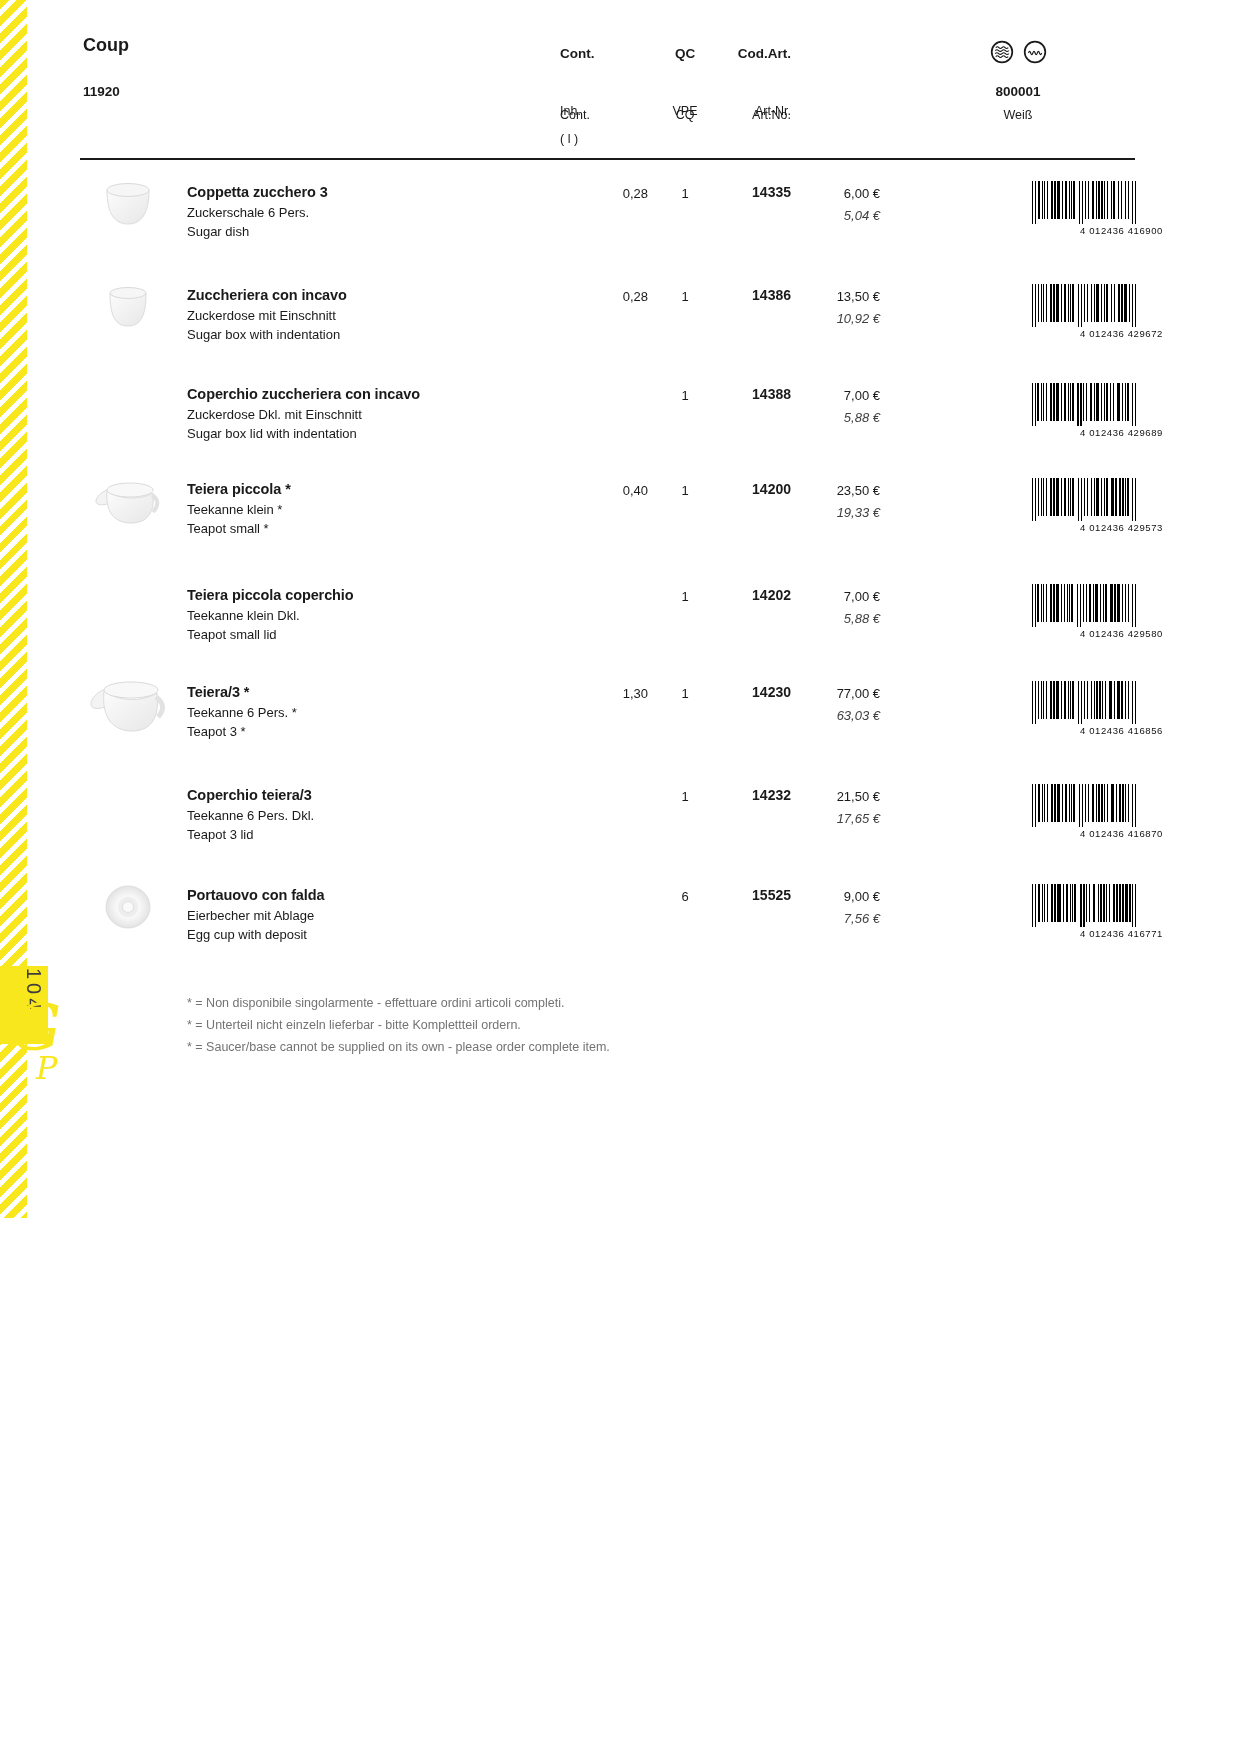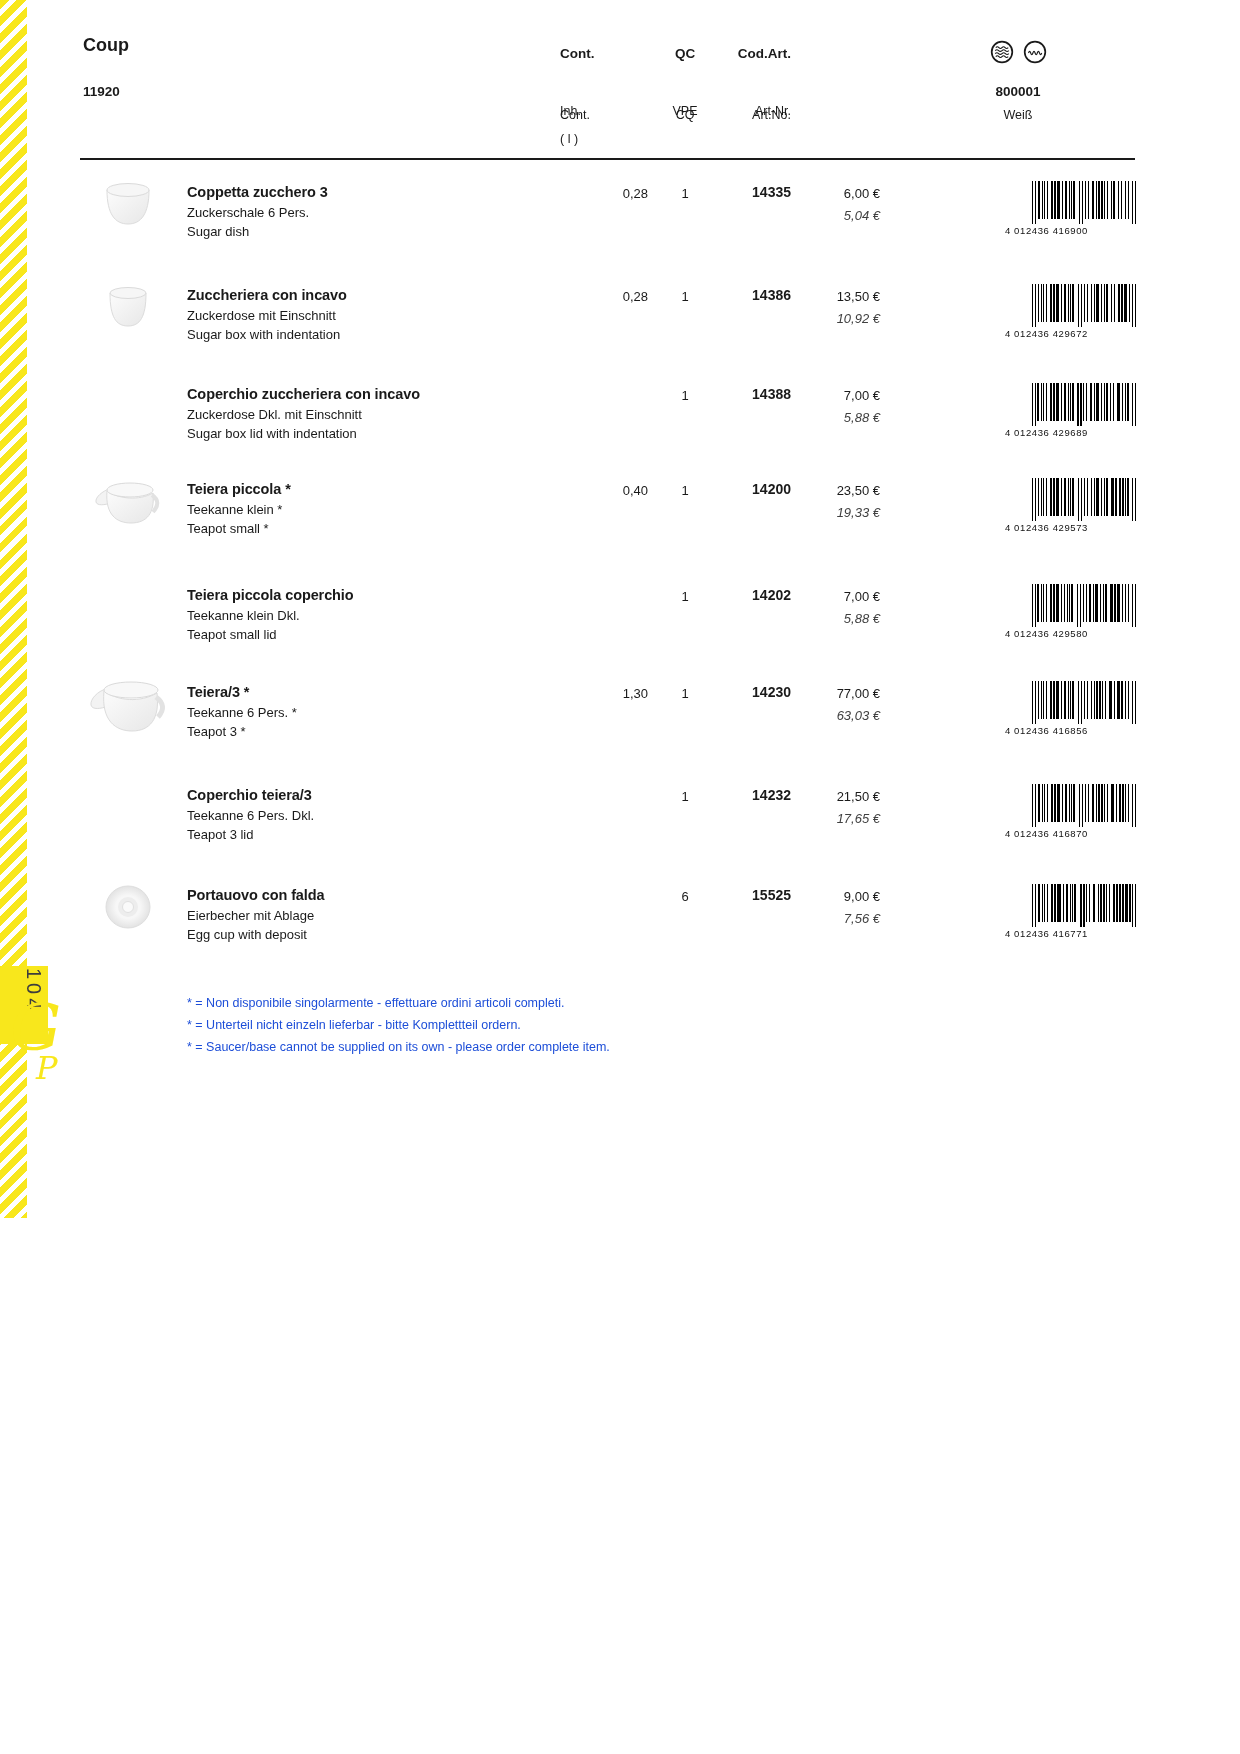--- a/index.html
+++ b/index.html
@@ -49,23 +49,23 @@
   .p-title { left:187px; top:0;    font-size:14.5px; font-weight:bold; letter-spacing:-0.1px; }
   .p-de    { left:187px; top:21px; font-size:13px; }
   .p-en    { left:187px; top:40px; font-size:13px; }
   .p-cont  { left:560px; top:2px;  width:88px; text-align:right; font-size:13px; }
   .p-qc    { left:660px; top:2px;  width:50px; text-align:center; font-size:13px; }
   .p-art   { left:703px; top:0;    width:88px; text-align:right; font-size:14px; font-weight:bold; }
   .p-price1{ left:792px; top:2px;  width:88px; text-align:right; font-size:13px; }
   .p-price2{ left:792px; top:24px; width:88px; text-align:right; font-size:13px; font-style:italic; color:#404040; }
   .p-barcode { left:1032px; top:-3px; width:104px; height:43px; }
   .p-barcode svg { width:104px; height:43px; display:block; }
-  .p-ean   { left:1005px; top:41px; width:158px; text-align:left; font-size:9.5px; letter-spacing:0.6px; color:#111; }
+  .p-ean   { left:1005px; top:41px; width:158px; text-align:right; font-size:9.5px; letter-spacing:0.6px; color:#111; }
   
-  .footnote { position:absolute; left:187px; font-size:12.5px; color:#1d4ed8; }
+  .footnote { position:absolute; left:187px; font-size:12.5px; color:#737373; }
   .fn1 { top:996px; } .fn2 { top:1018px; } .fn3 { top:1040px; }
 </style>
 </head>
 <body>
 
 <div class="page">
 
   <div class="stripes"></div>
   <div class="solid-block"></div>
   <div class="page-num">104</div>

